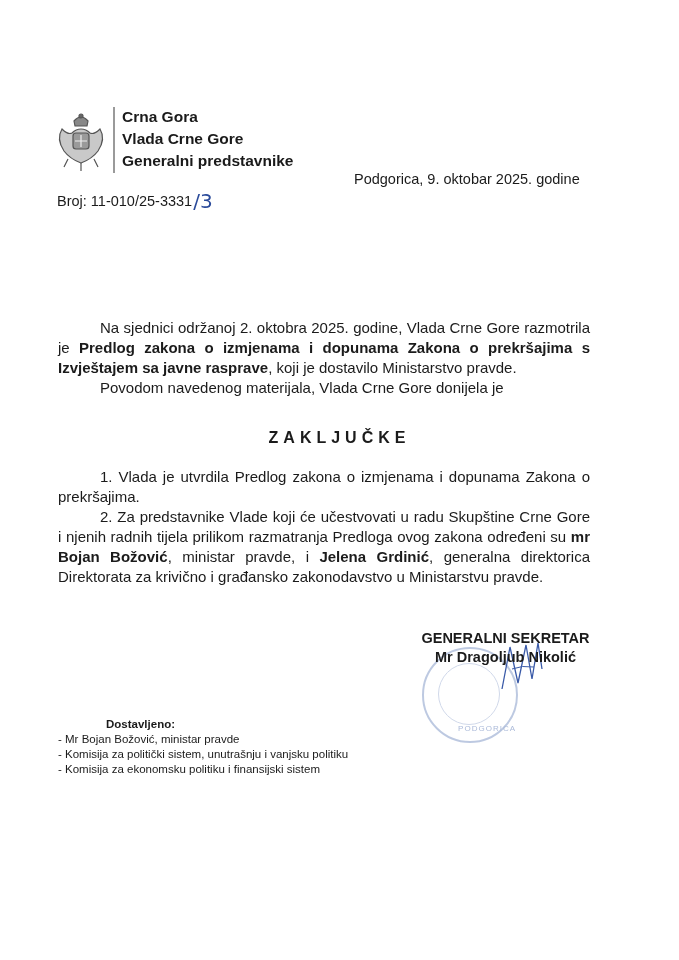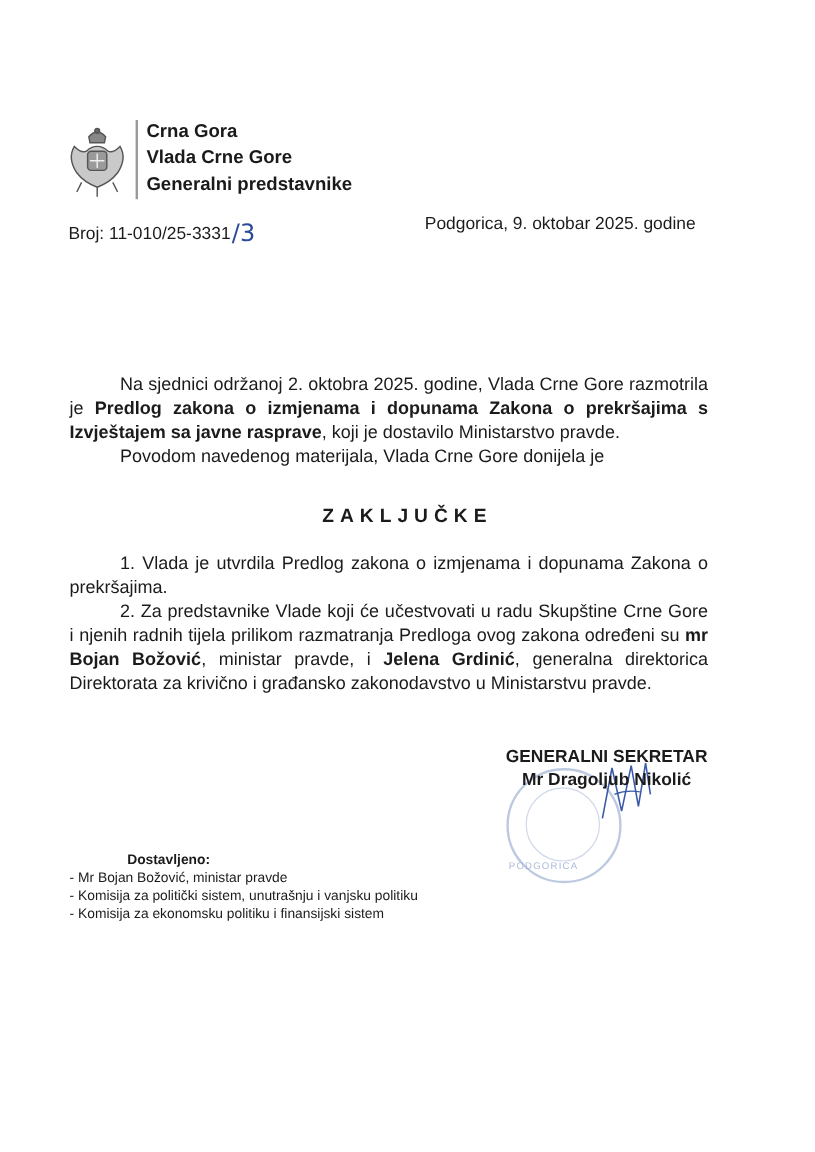--- a/index.html
+++ b/index.html
@@ -1,36 +1,36 @@
 <!DOCTYPE html>
 <html><head>
 <meta charset="utf-8">
 <style>
   html, body { margin: 0; padding: 0; }
   body {
     width: 679px; height: 960px; background: #ffffff; position: relative; overflow: hidden;
     font-family: "Liberation Sans", "DejaVu Sans", sans-serif; color: #1b1b1b;
   }
-  .abs { position: absolute; }
+  .abs { position: absolute; margin-top: 7px; }
   .header-logo { left: 54px; top: 104px; width: 54px; height: 62px; }
   .header-rule { left: 113px; top: 100px; width: 2px; height: 66px; background: #9a9a9a; }
   .header-lines { left: 122px; top: 99px; font-weight: bold; font-size: 15.5px; line-height: 22px; color: #1a1a1a; }
   .broj { left: 57px; top: 180px; font-size: 14.5px; }
   .broj .hand { font-family: "DejaVu Sans", sans-serif; color: #2a4a9a; font-size: 20px; font-weight: normal; position: relative; top: 2px; margin-left: 1px; }
-  .date { left: 354px; top: 179px; font-size: 14.5px; }
+  .date { left: 354px; top: 164px; font-size: 14.5px; }
   .body-text { left: 58px; top: 311px; width: 532px; font-size: 15px; line-height: 20px; text-align: justify; }
   .body-text p { margin: 0; }
   .indent { text-indent: 42px; }
   .heading { left: 0; top: 422px; width: 679px; text-align: center; font-weight: bold; font-size: 16px; letter-spacing: 5px; }
   .conclusions { left: 58px; top: 460px; width: 532px; font-size: 15px; line-height: 20px; text-align: justify; }
   .conclusions p { margin: 0; }
   .sig-title { left: 408px; top: 622px; font-weight: bold; font-size: 14.5px; line-height: 19px; text-align: center; width: 195px; }
   .stamp { left: 422px; top: 640px; width: 92px; height: 92px; border: 2px solid #a8b8d8; border-radius: 50%; opacity: 0.75; }
   .stamp-inner { position: absolute; left: 14px; top: 14px; width: 60px; height: 60px; border: 1px solid #c0cbe2; border-radius: 50%; }
-  .stamp-text { position: absolute; width: 100%; text-align: left; bottom: 8px; font-size: 8px; color: #8fa3cc; letter-spacing: 1px; }
+  .stamp-text { position: absolute; width: 100%; text-align: right; bottom: 8px; font-size: 8px; color: #8fa3cc; letter-spacing: 1px; }
   .signature { left: 498px; top: 632px; }
   .distrib { left: 58px; top: 710px; font-size: 11.5px; line-height: 15px; }
   .distrib .dtitle { font-weight: bold; padding-left: 48px; }
 </style>
 </head>
 <body>
 
 <div class="abs header-logo">
   <svg width="54" height="62" viewBox="0 0 54 62">
     <g fill="none" stroke="#555" stroke-width="1.2">

